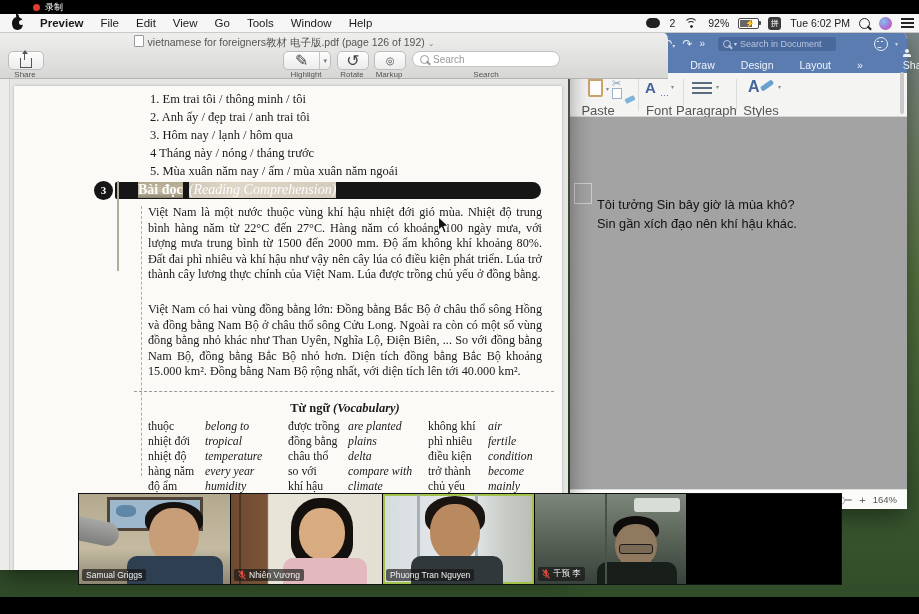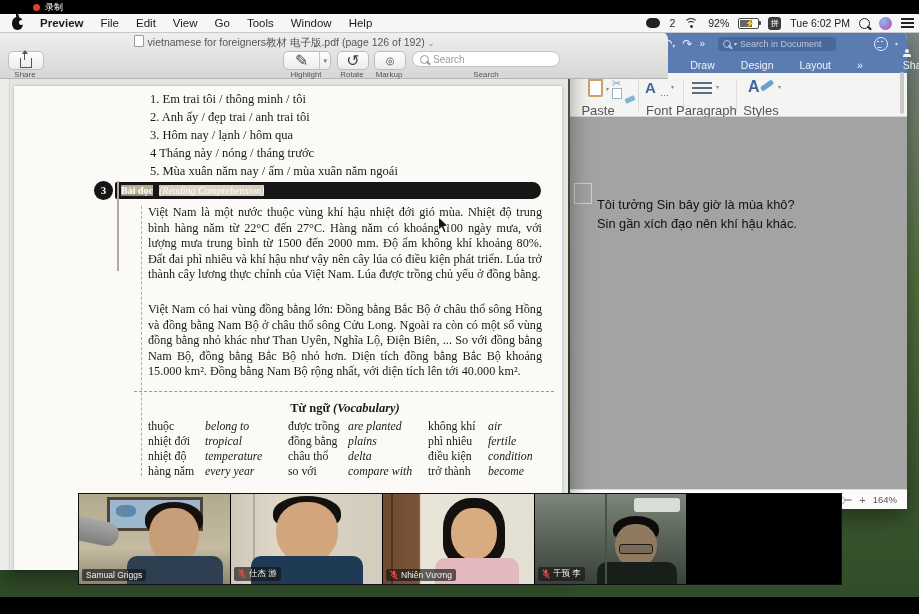--- a/index.html
+++ b/index.html
@@ -68,21 +68,21 @@
 
   
   #page{left:14px;top:54px;width:548px;height:484px;background:#fbfaf7;box-shadow:0 0 3px rgba(0,0,0,.25);
         font-family:"Liberation Serif",serif;color:#1a1a1a;overflow:hidden;}
   #pv-strip{left:0;top:47px;width:10px;height:491px;background:#ececea;border-right:1px solid #d2d2d0;box-sizing:border-box;}
   .exitem{position:absolute;left:136px;font-size:12.5px;white-space:nowrap;}
   #secbar{left:81px;top:95px;width:446px;height:18px;display:flex;align-items:center;}
   #secnum{width:17px;height:17px;border-radius:50%;background:#161616;color:#fdfdfd;font-size:11px;font-weight:bold;
           display:flex;align-items:center;justify-content:center;box-shadow:0 0 0 1px #161616;}
   #secbarbody{flex:1;height:17px;margin-left:3px;background:#161616;border-radius:2px 9px 9px 2px;
-          color:#fdfdfd;display:flex;align-items:center;padding-left:6px;gap:6px;font-size:10px;}
+          color:#fdfdfd;display:flex;align-items:center;padding-left:23px;gap:6px;font-size:14px;}
   #secbarbody .t1{font-weight:bold;}
   #secbarbody .t2{font-weight:normal;font-style:italic;}
   .para{position:absolute;left:134px;width:394px;font-size:12.2px;line-height:15.6px;text-align:justify;}
   #para1{top:119px;}
   #para2{top:216px;}
   #scanline-v{left:127px;top:120px;width:0;height:270px;border-left:1px dashed #aaa;}
   #scanline-h{left:120px;top:305px;width:420px;height:0;border-top:1px dashed #999;}
   #vtitle{left:134px;top:315px;width:394px;text-align:center;font-weight:bold;font-size:12.5px;}
   #vtitle .vi{font-style:italic;}
   .vrow{position:absolute;left:134px;width:410px;display:grid;grid-template-columns:57px 83px 60px 80px 60px auto;
@@ -308,20 +308,28 @@
         <span class="en">become</span>
     </div>
     <div class="vrow" style="top:363px;">
       <span>nhiệt độ</span>
         <span class="en">temperature</span>
       <span>châu thổ</span>
         <span class="en">delta</span>
       <span>điều kiện</span>
         <span class="en">condition</span>
     </div>
+    <div class="vrow" style="top:393px;">
+      <span>độ ẩm</span>
+        <span class="en">humidity</span>
+      <span>khí hậu</span>
+        <span class="en">climate</span>
+      <span>chủ yếu</span>
+        <span class="en">mainly</span>
+    </div>
   </div>
 </div>
 
 <div id="wd" class="abs">
   <div id="wd-titlebar" class="abs">
     <span class="tl"></span>
     <span class="tl"></span>
     <span class="tl"></span>
     <span class="wicon" style="margin-left:4px;">⌂</span>
     <span class="floppy"></span>
@@ -390,48 +398,42 @@
   <div class="tile t1">
     <div class="deco-map"></div>
     <div class="deco-lamp"></div>
     <div class="hair"></div>
     <div class="head"></div>
     <div class="torso"></div>
     <div class="nametag">
         <span>Samual Griggs</span>
       </div>
   </div>
-  <div class="tile t2">
-    <div class="hair"></div>
-    <div class="head"></div>
-    <div class="torso"></div>
-    <div class="nametag">
-        <svg width="8" height="10" viewBox="0 0 8 10">
-          <rect x="2.6" y="0.5" width="2.8" height="5" rx="1.4" fill="#e04a3f"></rect>
-          <path d="M1.2 4.2 a2.8 2.8 0 0 0 5.6 0" fill="none" stroke="#e04a3f" stroke-width="0.9"></path>
-          <line x1="4" y1="7.2" x2="4" y2="9" stroke="#e04a3f" stroke-width="0.9"></line>
-          <line x1="0.6" y1="0.6" x2="7.4" y2="9.4" stroke="#e04a3f" stroke-width="1.1"></line>
-        </svg>
-        <span>仕杰 游</span>
-      </div>
-  </div>
   <div class="tile t3">
     <div class="hair"></div>
     <div class="head"></div>
     <div class="torso"></div>
     <div class="nametag">
         <svg width="8" height="10" viewBox="0 0 8 10">
           <rect x="2.6" y="0.5" width="2.8" height="5" rx="1.4" fill="#e04a3f"></rect>
           <path d="M1.2 4.2 a2.8 2.8 0 0 0 5.6 0" fill="none" stroke="#e04a3f" stroke-width="0.9"></path>
           <line x1="4" y1="7.2" x2="4" y2="9" stroke="#e04a3f" stroke-width="0.9"></line>
           <line x1="0.6" y1="0.6" x2="7.4" y2="9.4" stroke="#e04a3f" stroke-width="1.1"></line>
         </svg>
         <span>Nhiên Vương</span>
       </div>
   </div>
+  <div class="tile t4 active">
+    <div class="hair"></div>
+    <div class="head"></div>
+    <div class="torso"></div>
+    <div class="nametag">
+        <span>Phuong Tran Nguyen</span>
+      </div>
+  </div>
   <div class="tile t5">
     <div class="hair"></div>
     <div class="head"></div>
     <div class="torso"></div>
     <div class="nametag">
         <svg width="8" height="10" viewBox="0 0 8 10">
           <rect x="2.6" y="0.5" width="2.8" height="5" rx="1.4" fill="#e04a3f"></rect>
           <path d="M1.2 4.2 a2.8 2.8 0 0 0 5.6 0" fill="none" stroke="#e04a3f" stroke-width="0.9"></path>
           <line x1="4" y1="7.2" x2="4" y2="9" stroke="#e04a3f" stroke-width="0.9"></line>
           <line x1="0.6" y1="0.6" x2="7.4" y2="9.4" stroke="#e04a3f" stroke-width="1.1"></line>

